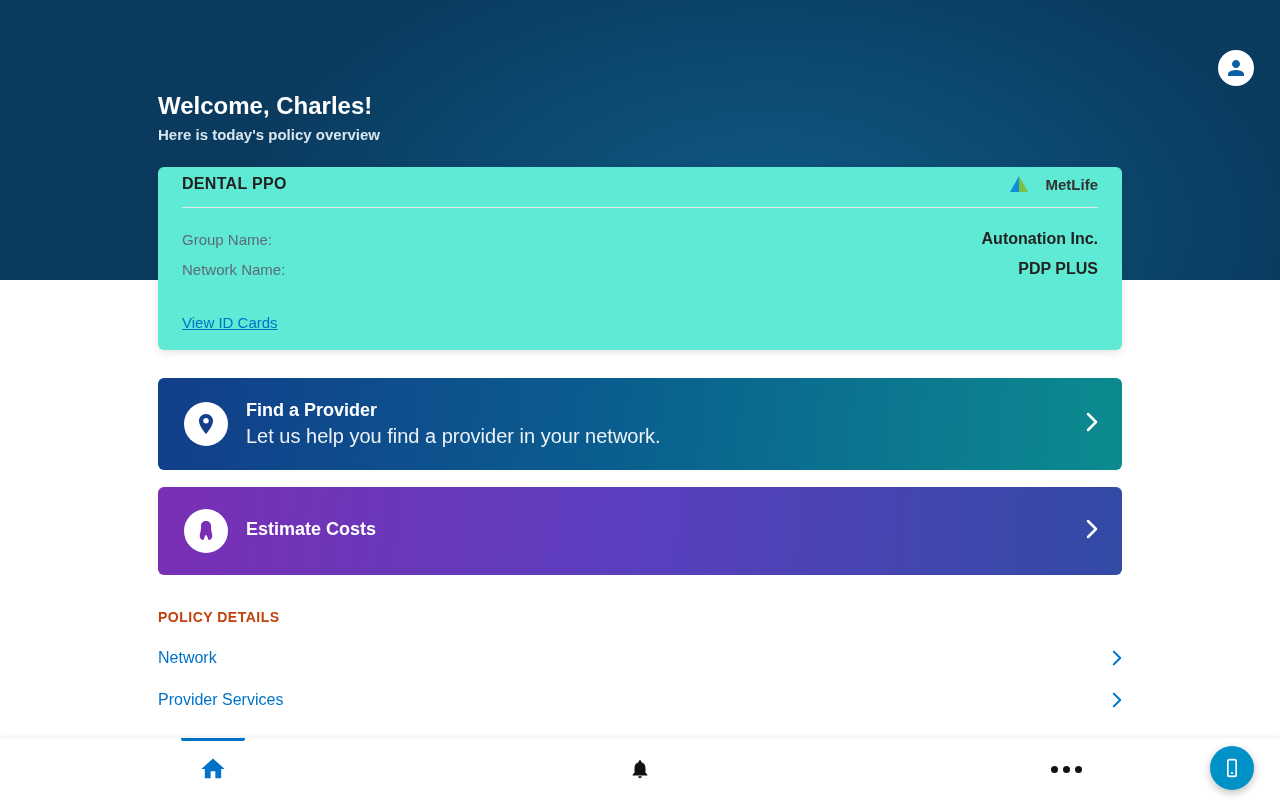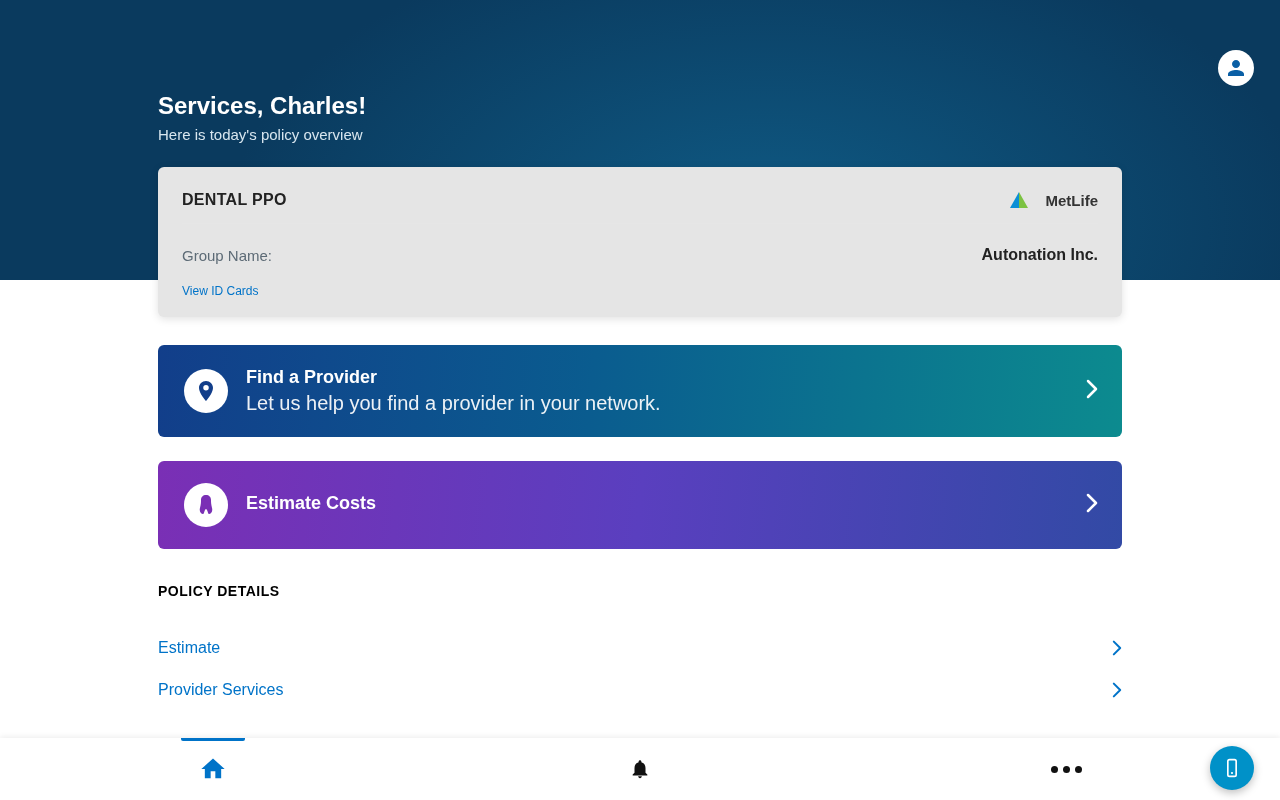--- a/index.html
+++ b/index.html
@@ -10,53 +10,53 @@
     background: radial-gradient(ellipse 900px 500px at 60% 80%, #0f5a84 0%, #0a3a5e 60%);
     z-index: 0;
   }
   .content { position: relative; z-index: 1; padding: 0 158px; padding-top: 92px; }
   .avatar-btn {
     position: absolute; top: 50px; right: 26px; width: 36px; height: 36px; border-radius: 50%;
     background: #fff; display: flex; align-items: center; justify-content: center; z-index: 2; cursor: pointer;
   }
   .avatar-btn svg { fill: #0a5fa5; }
   .welcome { color: #fff; font-size: 24px; font-weight: 700; margin-bottom: 6px; }
-  .subtitle { color: #d8e6ef; font-size: 15px; font-weight: 400; margin-bottom: 24px; }
+  .subtitle { color: #d8e6ef; font-size: 15px; font-weight: 700; margin-bottom: 24px; }
   .card {
-    background: #e5e5e5; border-radius: 6px; padding: 24px 24px 18px 24px;
+    background: #5eead4; border-radius: 6px; padding: 8px 24px 18px 24px;
     box-shadow: 0 2px 8px rgba(0,0,0,0.12);
   }
   .card-header { display: flex; justify-content: space-between; align-items: center; padding-bottom: 14px; border-bottom: 1px solid #e6e6e6; }
   .plan-name { font-weight: 700; font-size: 16px; color: #222; letter-spacing: 0.3px; }
   .brand { display: flex; align-items: center; gap: 18px; font-weight: 600; font-size: 15px; color: #333; }
   .brand-mark { width: 18px; height: 16px; position: relative; }
   .brand-mark::before { content:''; position:absolute; left:0; bottom:0; width:0;height:0; border-left: 9px solid transparent; border-bottom: 16px solid #0b8fd6; }
   .brand-mark::after { content:''; position:absolute; right:0; bottom:0; width:0;height:0; border-right: 9px solid transparent; border-bottom: 16px solid #7cc242; }
   .card-body { padding-top: 16px; }
   .row { display: flex; justify-content: space-between; align-items: center; padding: 6px 0; }
   .label { color: #5d6b76; font-size: 15px; }
   .value { color: #222; font-weight: 600; font-size: 16px; }
-  .link { color: #0073c8; font-size: 12px; font-weight: 500; margin-top: 14px; display: inline-block; cursor: pointer; }
+  .link { color: #0073c8; font-size: 15px; font-weight: 500; margin-top: 30px; display: inline-block; cursor: pointer; text-decoration: underline; }
   .action-card {
     margin-top: 28px; border-radius: 6px; padding: 22px 26px; display: flex; align-items: center;
     color: #fff; cursor: pointer; position: relative;
   }
-  .action-card + .action-card { margin-top: 24px; align-items: center; }
+  .action-card + .action-card { margin-top: 17px; align-items: center; }
   .action-provider { background: linear-gradient(95deg, #123e8a 0%, #0a5c8f 45%, #0c8b8f 100%); }
   .action-costs { background: linear-gradient(95deg, #7a2fb5 0%, #5a3fbf 50%, #324aa5 100%); }
   .action-icon {
     width: 44px; height: 44px; border-radius: 50%; background: #fff; display: flex; align-items: center; justify-content: center;
     flex-shrink: 0; margin-right: 18px;
   }
   .action-text { flex: 1; }
   .action-title { font-weight: 700; font-size: 18px; margin-bottom: 4px; }
   .action-desc { font-size: 20px; opacity: 0.92; }
   .chev-right { position: absolute; right: 24px; top: 50%; transform: translateY(-50%); }
   .chev-right svg { width: 12px; height: 20px; }
-  .section-heading { font-size: 14px; font-weight: 700; color: #000000; letter-spacing: 0.5px; margin-top: 34px; margin-bottom: 28px; }
+  .section-heading { font-size: 14px; font-weight: 700; color: #c2410c; letter-spacing: 0.5px; margin-top: 34px; margin-bottom: 12px; }
   .detail-link-row { display: flex; justify-content: space-between; align-items: center; padding: 12px 0; cursor: pointer; }
   .detail-link-row .dl-label { color: #0073c8; font-size: 16px; font-weight: 500; }
   .detail-link-row svg path { stroke: #0073c8; }
   .bottom-nav {
     position: absolute; bottom: 0; left: 0; right: 0; height: 62px; background: #fff;
     display: flex; align-items: center; box-shadow: 0 -1px 6px rgba(0,0,0,0.08); z-index: 5;
   }
   .nav-slot { flex: 1; display: flex; justify-content: center; align-items: center; height: 100%; cursor: pointer; position: relative; }
   .nav-slot.active::before { content:''; position:absolute; top:0; left:50%; transform:translateX(-50%); width:64px; height:3px; background:#0073c8; border-radius: 0 0 2px 2px; }
   .fab {
@@ -72,35 +72,39 @@
 
 <div class="header-bg"></div>
 
 <div class="avatar-btn">
   <svg width="24" height="24" viewBox="0 0 24 24">
       <path d="M12 12c2.21 0 4-1.79 4-4s-1.79-4-4-4-4 1.79-4 4 1.79 4 4 4zm0 2c-2.67 0-8 1.34-8 4v2h16v-2c0-2.66-5.33-4-8-4z"></path>
     </svg>
 </div>
 
 <div class="content">
-  <div class="welcome">Services, Charles!</div>
+  <div class="welcome">Welcome, Charles!</div>
   <div class="subtitle">Here is today's policy overview</div>
 
   <div class="card">
     <div class="card-header">
       <div class="plan-name">DENTAL PPO</div>
       <div class="brand">
         <span class="brand-mark"></span>
         <span>MetLife</span>
       </div>
     </div>
     <div class="card-body">
       <div class="row">
         <span class="label">Group Name:</span>
         <span class="value">Autonation Inc.</span>
+      </div>
+      <div class="row">
+        <span class="label">Network Name:</span>
+        <span class="value">PDP PLUS</span>
       </div>
       <a class="link">View ID Cards</a>
     </div>
   </div>
 
   <div class="action-card action-provider">
     <div class="action-icon">
       <svg width="24" height="24" viewBox="0 0 24 24" fill="#123e8a">
           <path d="M12 2C8.13 2 5 5.13 5 9c0 5.25 7 13 7 13s7-7.75 7-13c0-3.87-3.13-7-7-7zm0 9.5A2.5 2.5 0 1 1 12 6a2.5 2.5 0 0 1 0 5.5z"></path>
         </svg>
@@ -128,21 +132,21 @@
     <span class="chev-right">
       <svg viewBox="0 0 12 20" fill="none">
           <path d="M2 2l8 8-8 8" stroke="#fff" stroke-width="2.5" stroke-linecap="round" stroke-linejoin="round"></path>
         </svg>
     </span>
   </div>
 
   <div class="section-heading">POLICY DETAILS</div>
 
   <div class="detail-link-row">
-    <span class="dl-label">Estimate</span>
+    <span class="dl-label">Network</span>
     <svg width="10" height="16" viewBox="0 0 12 20" fill="none">
         <path d="M2 2l8 8-8 8" stroke-width="2.5" stroke-linecap="round" stroke-linejoin="round"></path>
       </svg>
   </div>
   <div class="detail-link-row">
     <span class="dl-label">Provider Services</span>
     <svg width="10" height="16" viewBox="0 0 12 20" fill="none">
         <path d="M2 2l8 8-8 8" stroke-width="2.5" stroke-linecap="round" stroke-linejoin="round"></path>
       </svg>
   </div>

